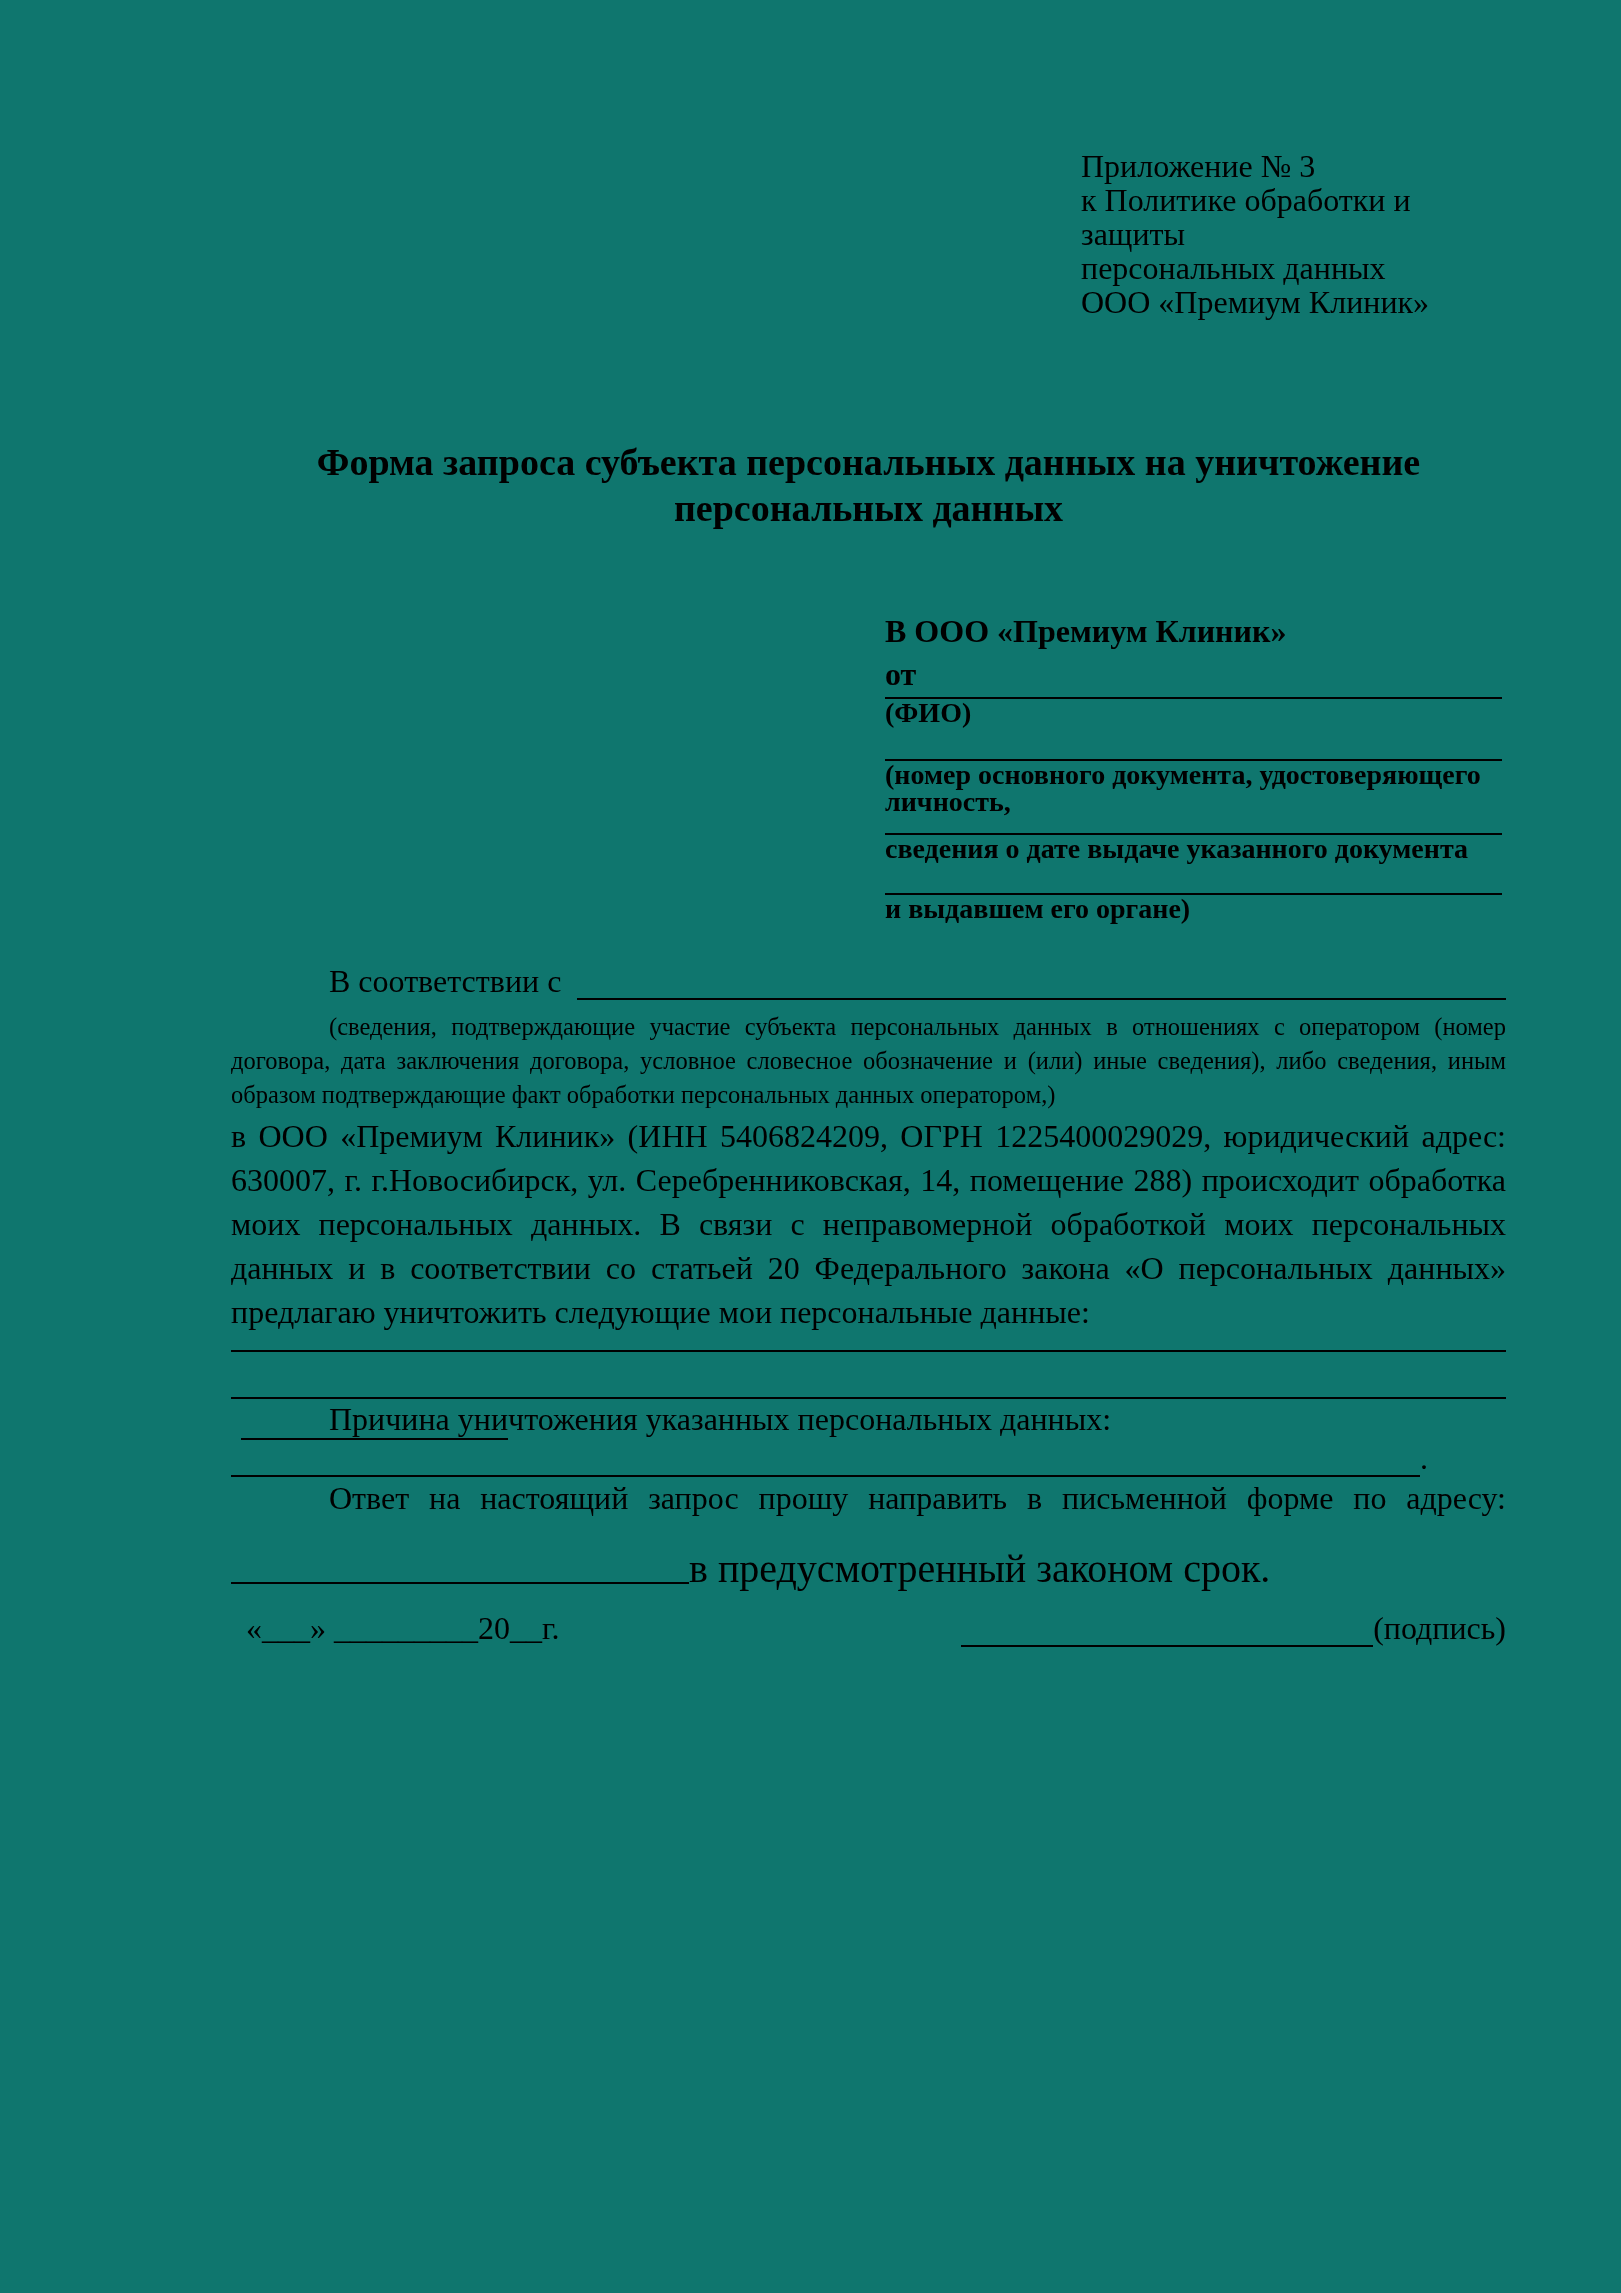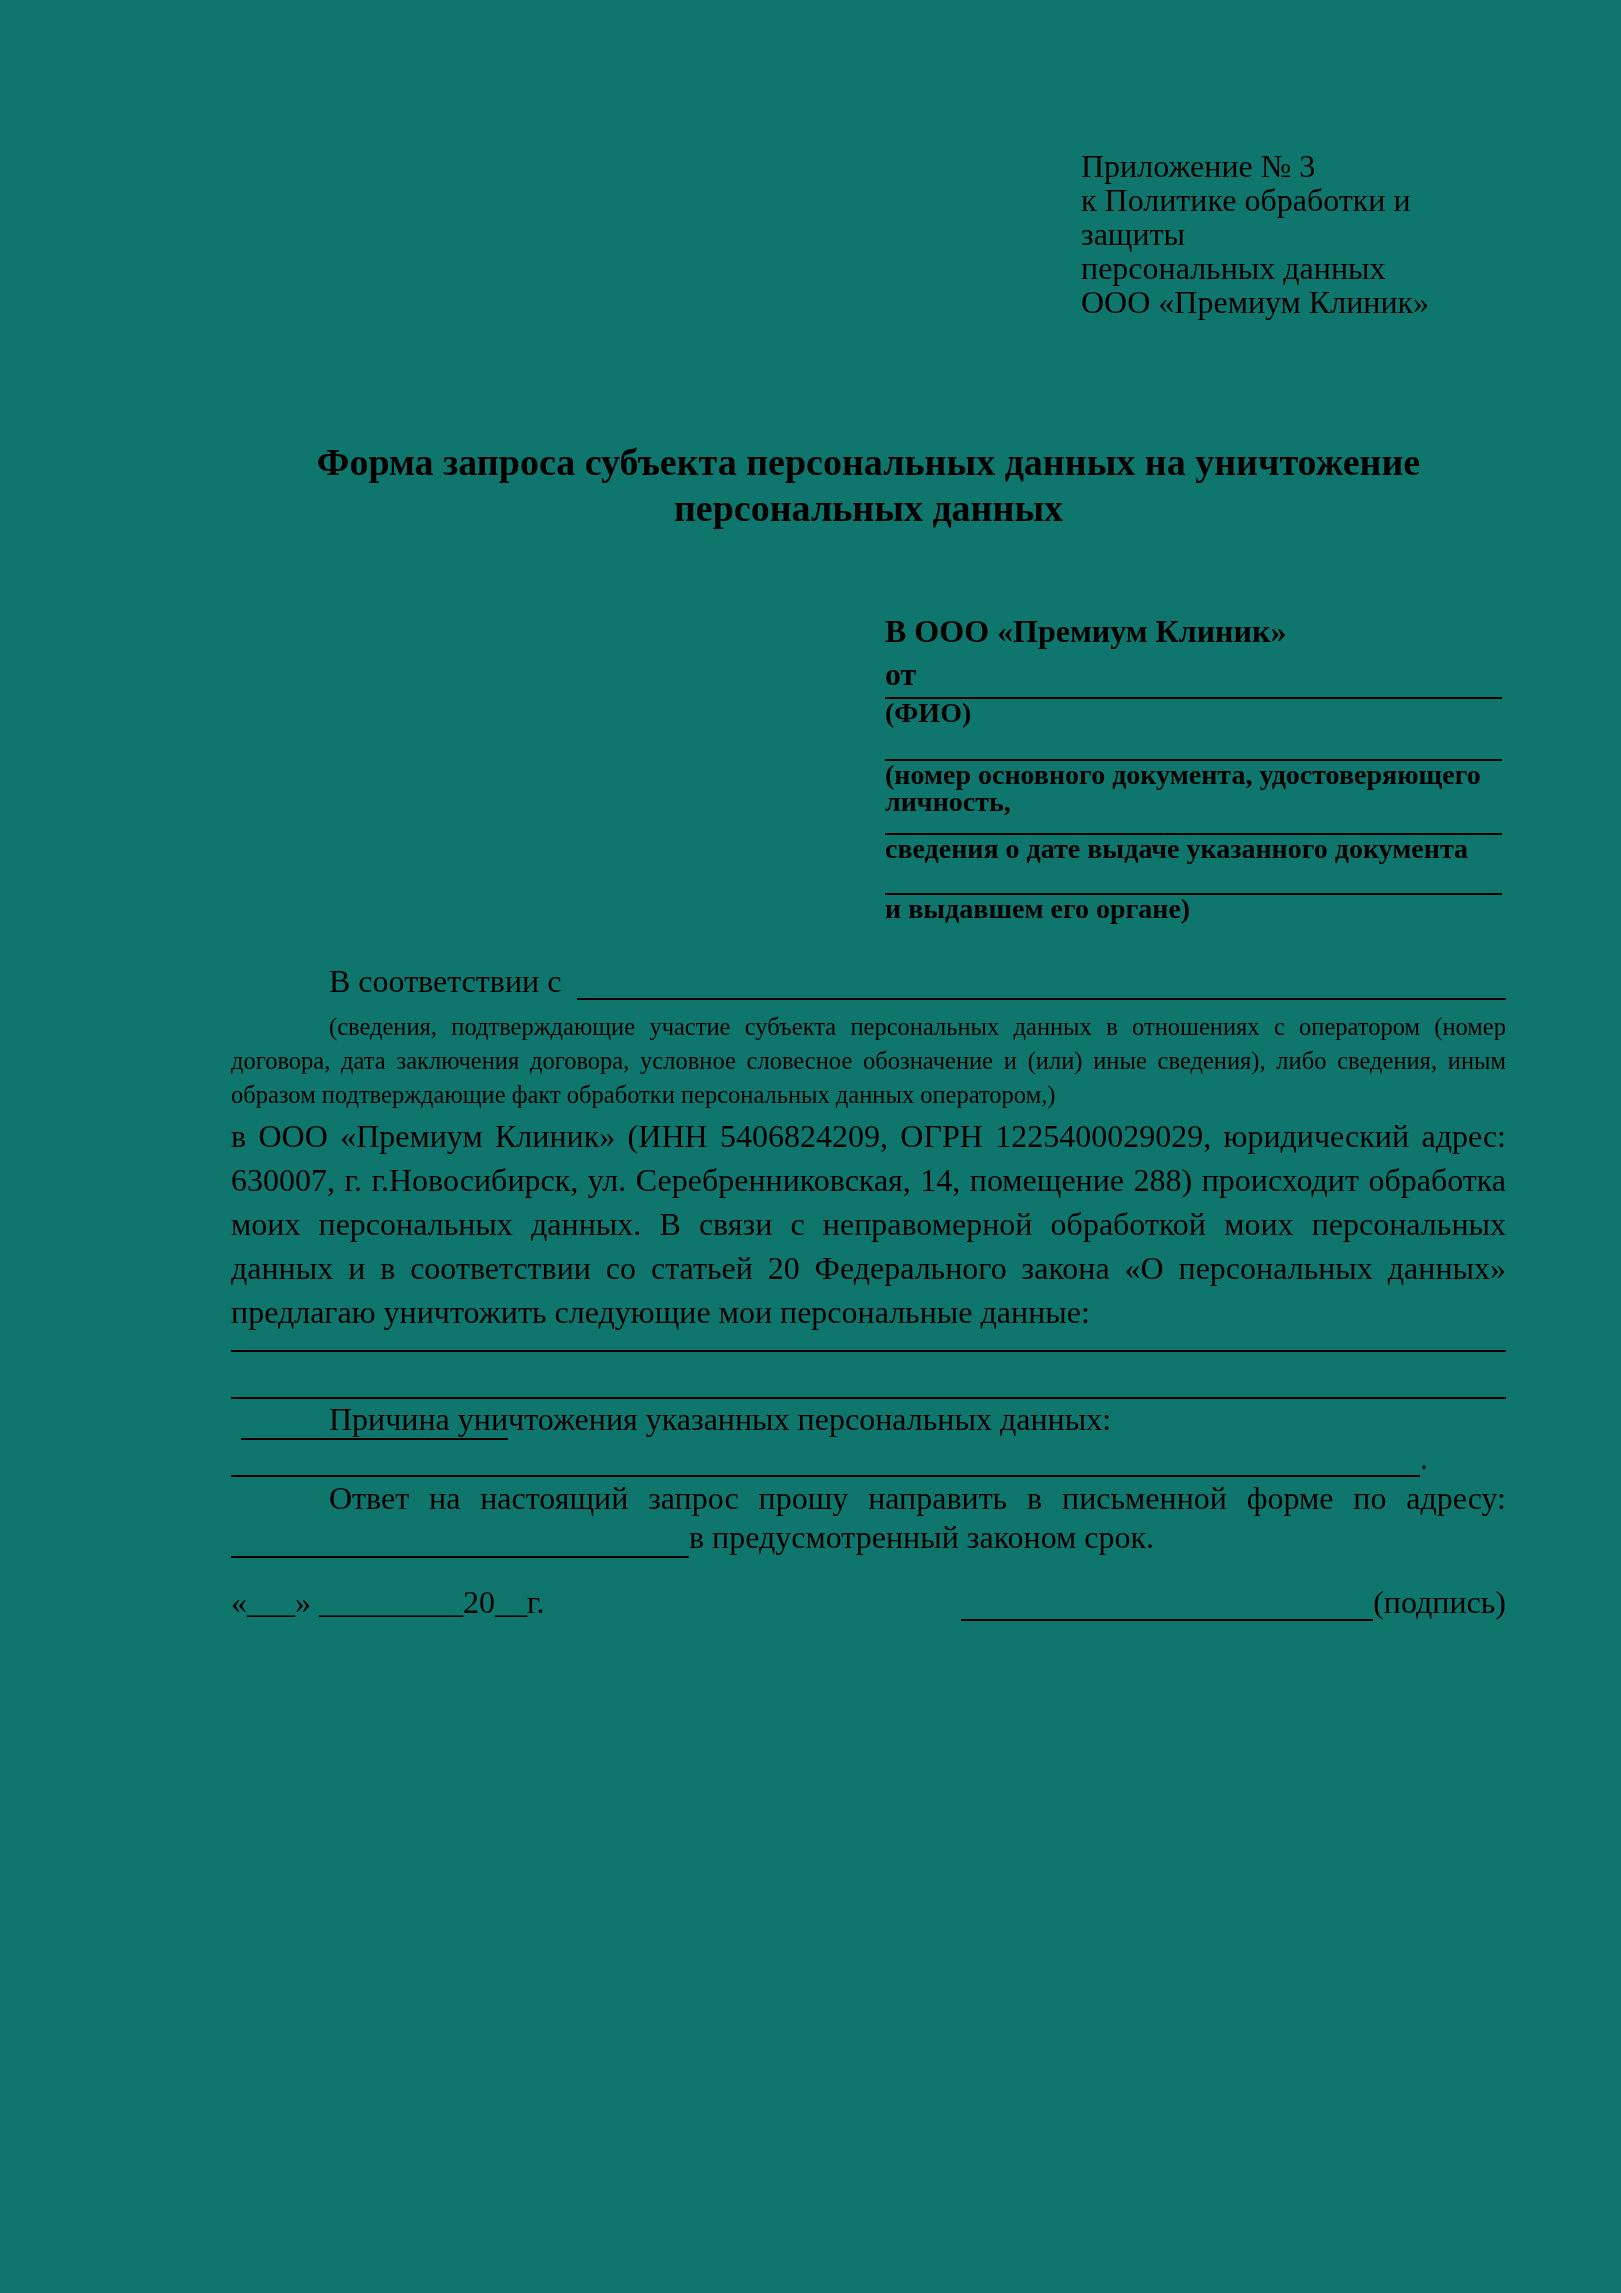--- a/index.html
+++ b/index.html
@@ -49,26 +49,26 @@
   .reason-row { display: flex; height: 39px; font-size: 32px; margin-top: 2px; flex-direction: column; }
   .reason-label { padding-left: 98px; white-space: nowrap; }
   .fill-reason { width: 267px; height: 33px; border-bottom: 2px solid #000; margin-left: 9.8px; }
   .fullline-row { display: flex; height: 37px; font-size: 32px; align-items: flex-end; }
   .fill-long { width: 1189px; height: 33px; border-bottom: 2.9px solid #000; }
   
   .reply1 {
     margin: 0 0 0 0; font-size: 32px; line-height: 42px;
     text-indent: 98px; text-align: justify; text-align-last: justify;
   }
-  .reply2-row { display: flex; height: 42px; font-size: 32px; }
+  .reply2-row { display: flex; height: 42px; font-size: 40px; margin-top: 26px; }
   .fill-addr { width: 458px; height: 37px; border-bottom: 2.9px solid #000; }
   .reply2-text { white-space: nowrap; }
   
   .footer-row { margin-top: 23.5px; display: flex; justify-content: space-between; font-size: 32px; height: 41px; }
-  .date-left { white-space: nowrap; }
+  .date-left { white-space: nowrap; margin-left: 15px; }
   .sig-right { display: flex; }
   .fill-sig { width: 412px; height: 35px; border-bottom: 2px solid #000; }
   .sig-cap { white-space: nowrap; }
 </style>
 </head>
 <body>
 
 <div class="page">
 
   <div class="hdr">

